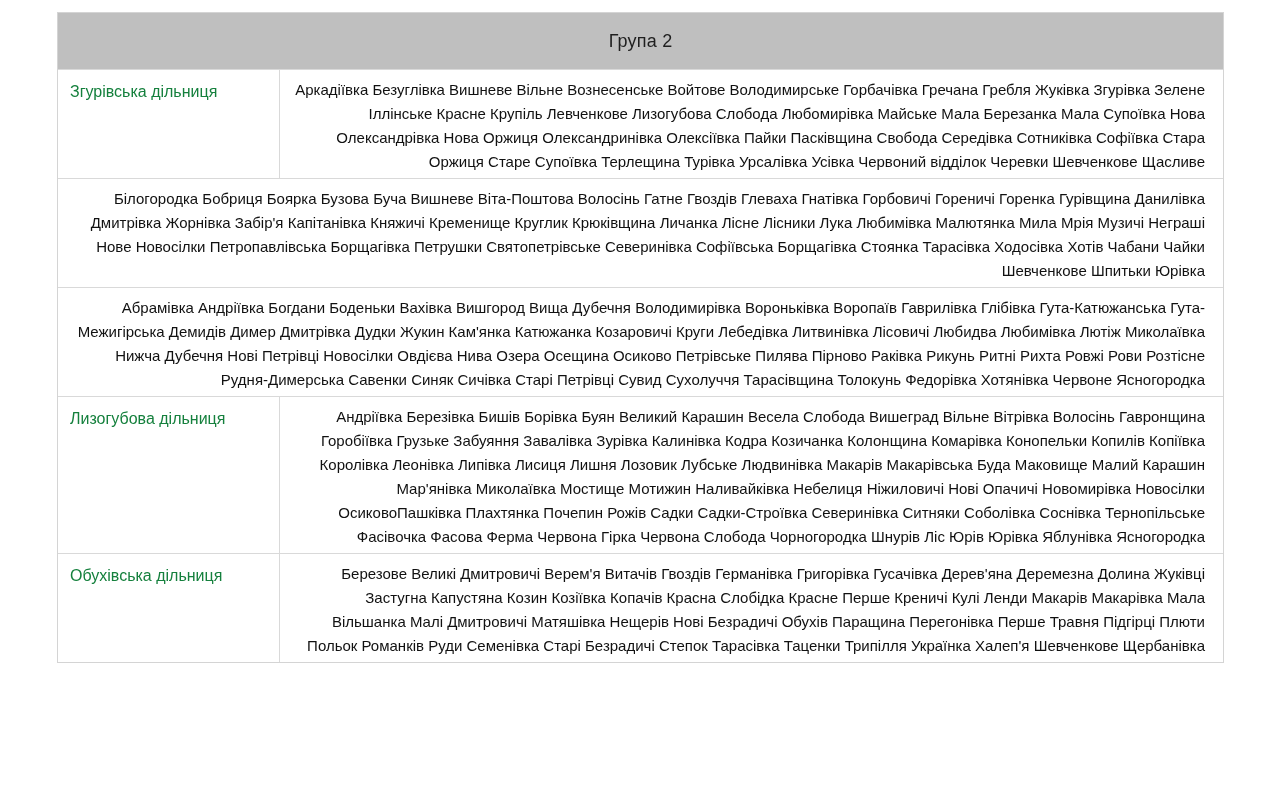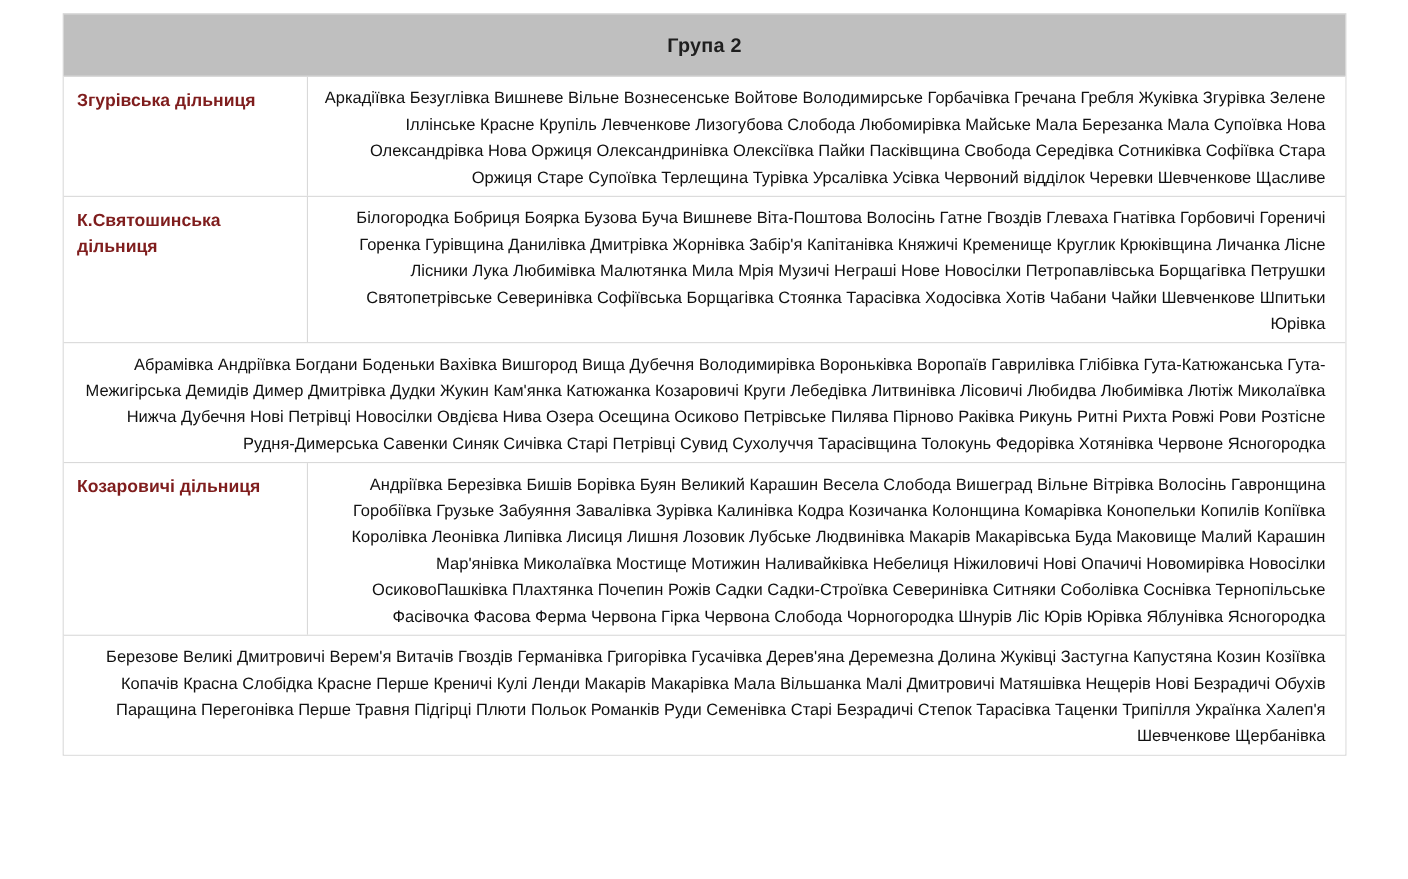--- a/index.html
+++ b/index.html
@@ -23,39 +23,39 @@
   }
   .table-header {
     background: #bfbfbf;
     height: 56px;
     display: flex;
     align-items: center;
     justify-content: center;
   }
   .table-header .title {
     font-size: 18px;
-    font-weight: 700;
+    font-weight: 400;
     color: #1f1f1f;
     letter-spacing: 0.2px;
   }
   .table-row {
     display: flex;
     border-top: 1px solid #d9d9d9;
     background: #ffffff;
   }
   .cell-district {
     width: 222px;
     min-width: 222px;
     box-sizing: border-box;
     padding: 10px 10px 6px 12px;
     border-right: 1px solid #d9d9d9;
     font-size: 16px;
-    font-weight: 700;
+    font-weight: 400;
     line-height: 24px;
-    color: #7f1d1d;
+    color: #15803d;
   }
   .cell-settlements {
     flex: 1;
     box-sizing: border-box;
     padding: 8px 18px 4px 10px;
     font-size: 15px;
     line-height: 24px;
     color: #111111;
     text-align: right;
   }
@@ -68,30 +68,30 @@
   <div class="table-header">
     <span class="title">Група 2</span>
   </div>
 
   <div class="table-row">
     <div class="cell-district">Згурівська дільниця</div>
     <div class="cell-settlements">Аркадіївка Безуглівка Вишневе Вільне Вознесенське Войтове Володимирське Горбачівка Гречана Гребля Жуківка Згурівка Зелене Іллінське Красне Крупіль Левченкове Лизогубова Слобода Любомирівка Майське Мала Березанка Мала Супоївка Нова Олександрівка Нова Оржиця Олександринівка Олексіївка Пайки Пасківщина Свобода Середівка Сотниківка Софіївка Стара Оржиця Старе Супоївка Терлещина Турівка Урсалівка Усівка Червоний відділок Черевки Шевченкове Щасливе</div>
   </div>
 
   <div class="table-row">
-    <div class="cell-district">К.Святошинська дільниця</div>
     <div class="cell-settlements">Білогородка Бобриця Боярка Бузова Буча Вишневе Віта-Поштова Волосінь Гатне Гвоздів Глеваха Гнатівка Горбовичі Гореничі Горенка Гурівщина Данилівка Дмитрівка Жорнівка Забір'я Капітанівка Княжичі Кременище Круглик Крюківщина Личанка Лісне Лісники Лука Любимівка Малютянка Мила Мрія Музичі Неграші Нове Новосілки Петропавлівська Борщагівка Петрушки Святопетрівське Северинівка Софіївська Борщагівка Стоянка Тарасівка Ходосівка Хотів Чабани Чайки Шевченкове Шпитьки Юрівка</div>
   </div>
 
   <div class="table-row">
     <div class="cell-settlements">Абрамівка Андріївка Богдани Боденьки Вахівка Вишгород Вища Дубечня Володимирівка Вороньківка Воропаїв Гаврилівка Глібівка Гута-Катюжанська Гута-Межигірська Демидів Димер Дмитрівка Дудки Жукин Кам'янка Катюжанка Козаровичі Круги Лебедівка Литвинівка Лісовичі Любидва Любимівка Лютіж Миколаївка Нижча Дубечня Нові Петрівці Новосілки Овдієва Нива Озера Осещина Осиково Петрівське Пилява Пірново Раківка Рикунь Ритні Рихта Ровжі Рови Розтісне Рудня-Димерська Савенки Синяк Сичівка Старі Петрівці Сувид Сухолуччя Тарасівщина Толокунь Федорівка Хотянівка Червоне Ясногородка</div>
   </div>
 
   <div class="table-row">
-    <div class="cell-district">Козаровичі дільниця</div>
+    <div class="cell-district">Лизогубова дільниця</div>
     <div class="cell-settlements">Андріївка Березівка Бишів Борівка Буян Великий Карашин Весела Слобода Вишеград Вільне Вітрівка Волосінь Гавронщина Горобіївка Грузьке Забуяння Завалівка Зурівка Калинівка Кодра Козичанка Колонщина Комарівка Конопельки Копилів Копіївка Королівка Леонівка Липівка Лисиця Лишня Лозовик Лубське Людвинівка Макарів Макарівська Буда Маковище Малий Карашин Мар'янівка Миколаївка Мостище Мотижин Наливайківка Небелиця Ніжиловичі Нові Опачичі Новомирівка Новосілки ОсиковоПашківка Плахтянка Почепин Рожів Садки Садки-Строївка Северинівка Ситняки Соболівка Соснівка Тернопільське Фасівочка Фасова Ферма Червона Гірка Червона Слобода Чорногородка Шнурів Ліс Юрів Юрівка Яблунівка Ясногородка</div>
   </div>
 
   <div class="table-row">
+    <div class="cell-district">Обухівська дільниця</div>
     <div class="cell-settlements">Березове Великі Дмитровичі Верем'я Витачів Гвоздів Германівка Григорівка Гусачівка Дерев'яна Деремезна Долина Жуківці Застугна Капустяна Козин Козіївка Копачів Красна Слобідка Красне Перше Креничі Кулі Ленди Макарів Макарівка Мала Вільшанка Малі Дмитровичі Матяшівка Нещерів Нові Безрадичі Обухів Паращина Перегонівка Перше Травня Підгірці Плюти Польок Романків Руди Семенівка Старі Безрадичі Степок Тарасівка Таценки Трипілля Українка Халеп'я Шевченкове Щербанівка</div>
   </div>
 
 </div>
 
 </body></html>

